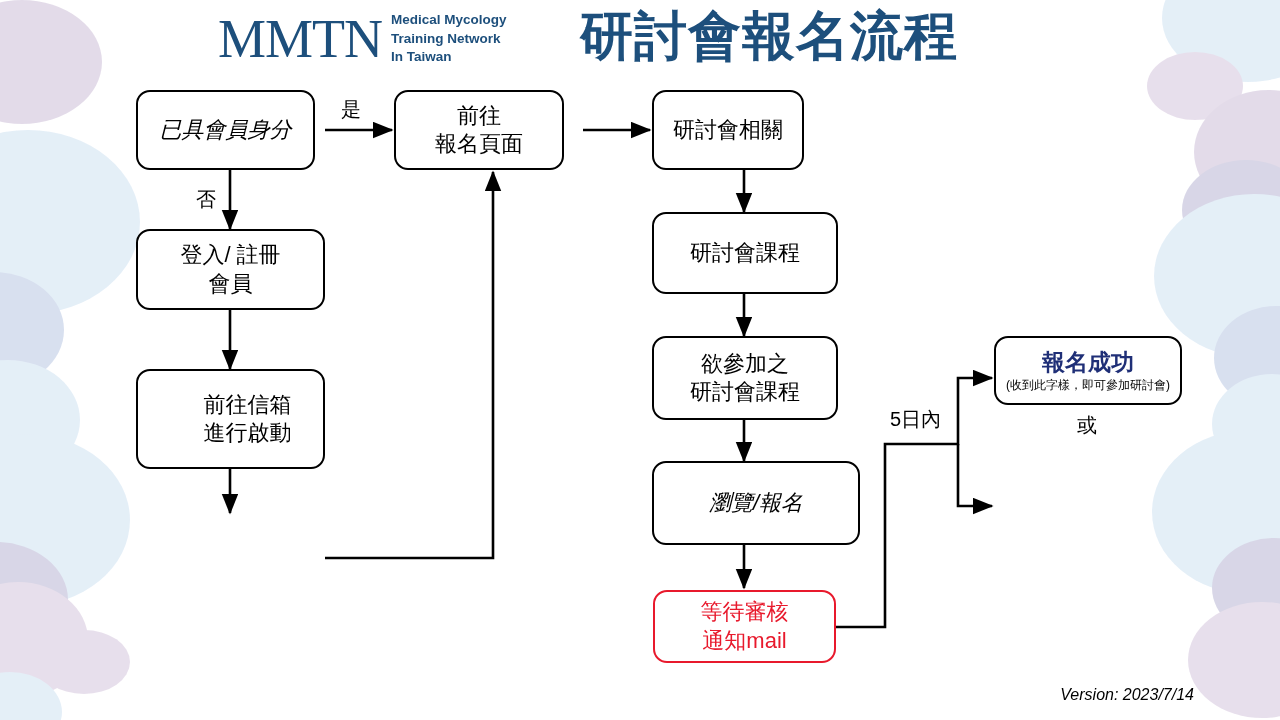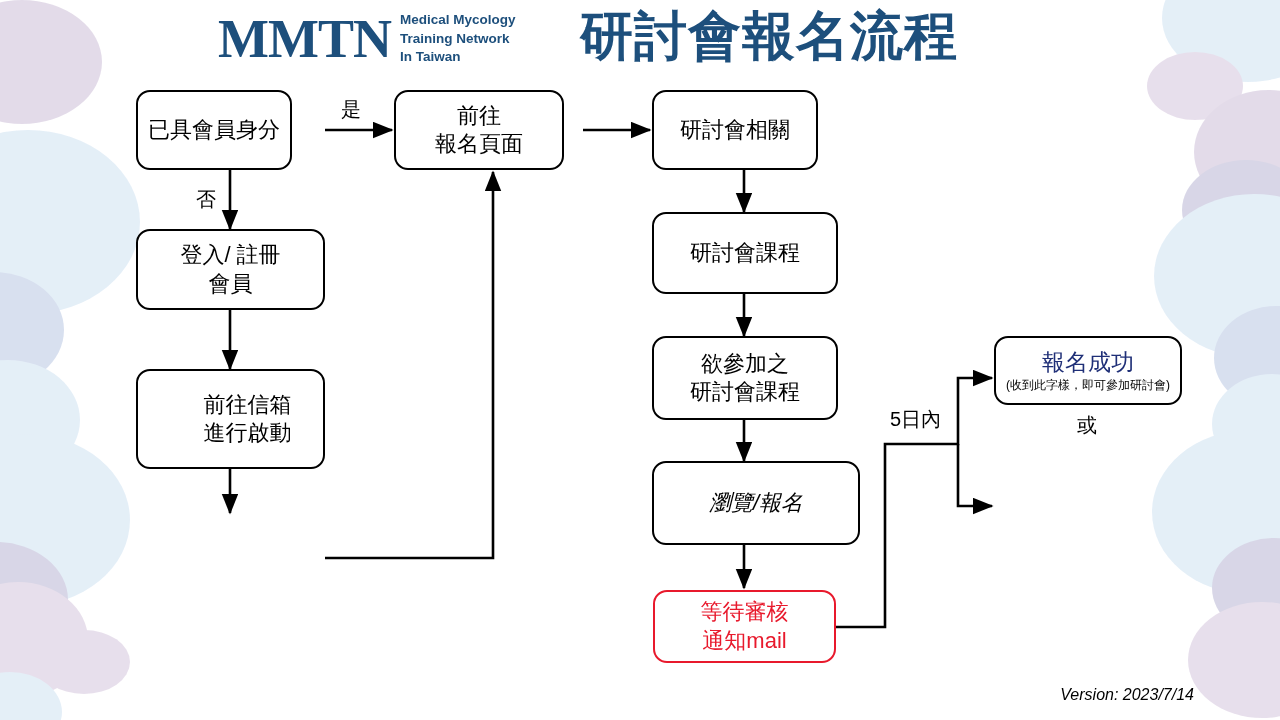--- a/index.html
+++ b/index.html
@@ -29,21 +29,21 @@
     position: absolute;
     left: 218px;
     top: 8px;
     width: 350px;
     height: 62px;
     display: flex;
     align-items: center;
   }
   #logo-mark {
     font-family: "Liberation Serif", "DejaVu Serif", serif;
-    font-weight: 700;
+    font-weight: 400;
     font-size: 54px;
     letter-spacing: -1px;
     color: #1d4f7c;
     line-height: 1;
   }
   #logo-words {
     margin-left: 9px;
     margin-top: 0;
     color: #1d4f7c;
     font-size: 13.5px;
@@ -89,21 +89,21 @@
     display: block;
     font-size: 12px;
     line-height: 1.25;
     margin-top: 1px;
     white-space: nowrap;
     color: #000000;
   }
   .node .strong-blue {
     display: block;
     color: #1f2f77;
-    font-weight: 400;
+    font-weight: 700;
     font-size: 23px;
     white-space: nowrap;
   }
 
   
   .edge-label {
     position: absolute;
     font-size: 20px;
     color: #000000;
     white-space: nowrap;
@@ -193,41 +193,41 @@
     <span id="logo-mark">MMTN</span>
     <span id="logo-words">
       <span>Medical Mycology</span><br>
       <span>Training Network</span><br>
       <span>In Taiwan</span>
     </span>
   </div>
 
   <div id="page-title">研討會報名流程</div>
 
-  <div class="node" style="left:136px; top:90px; width:156px; height:80px;">
+  <div class="node" style="left:136px; top:90px; width:179px; height:80px;font-style:italic;">
     <span class="ln">已具會員身分</span>
   </div>
 
   <div class="node" style="left:136px; top:229px; width:189px; height:81px;">
     <span class="ln">登入/ 註冊</span>
     <span class="ln">會員</span>
   </div>
 
   <div class="node" style="left:136px; top:369px; width:189px; height:100px;padding-left:34px;">
     <span class="ln">前往信箱</span>
     <span class="ln">進行啟動</span>
   </div>
 
 
   <div class="node" style="left:394px; top:90px; width:170px; height:80px;">
     <span class="ln">前往</span>
     <span class="ln">報名頁面</span>
   </div>
 
-  <div class="node" style="left:652px; top:90px; width:166px; height:80px;">
+  <div class="node" style="left:652px; top:90px; width:152px; height:80px;">
     <span class="ln">研討會相關</span>
   </div>
 
   <div class="node" style="left:652px; top:212px; width:186px; height:82px;">
     <span class="ln">研討會課程</span>
   </div>
 
   <div class="node" style="left:652px; top:336px; width:186px; height:84px;">
     <span class="ln">欲參加之</span>
     <span class="ln">研討會課程</span>

